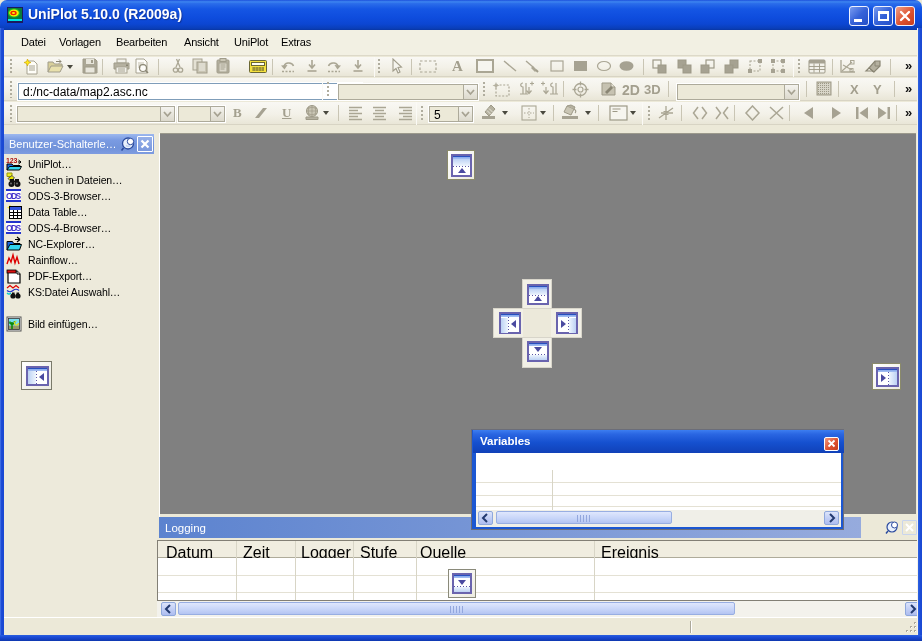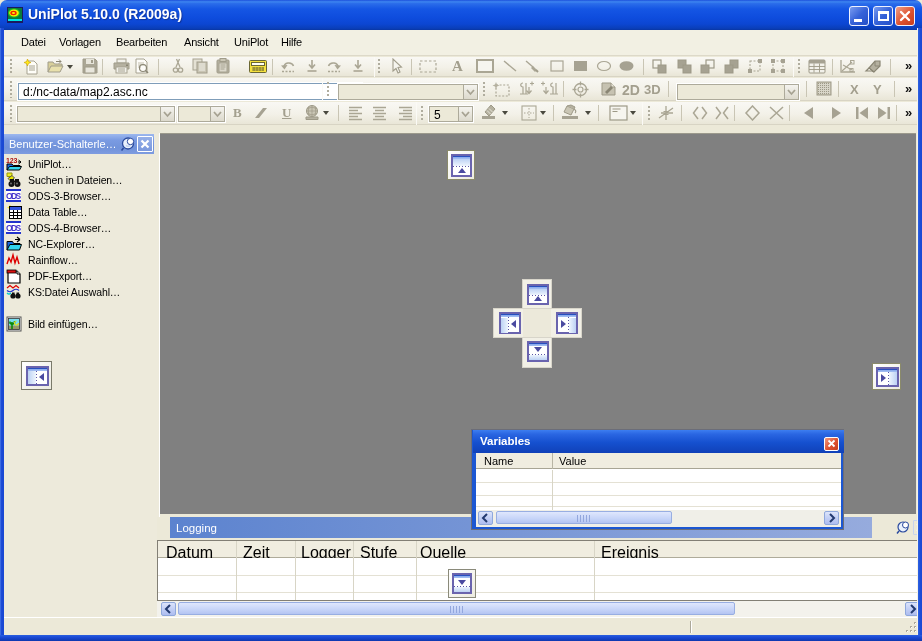--- a/index.html
+++ b/index.html
@@ -50,21 +50,21 @@
   background:linear-gradient(180deg,#9db8ee 0%,#7a9be2 30%,#7193da 70%,#7e9ce0 100%); }
 #lptitle .t { position:absolute; left:6px; top:4px; color:#fff; font-size:11px; }
 #lpsplit { position:absolute; left:154px; top:133px; width:6px; height:484px; background:#edeadb; border-right:1px solid #fff; }
 .pitem { position:absolute; left:3px; width:150px; height:16px; font-size:10.5px; letter-spacing:-0.1px; color:#000; overflow:hidden; white-space:nowrap; }
 .pitem svg { position:absolute; left:0; top:0; }
 .pitem .lbl { position:absolute; left:22px; top:2px; white-space:nowrap; }
 
 #wspace { position:absolute; left:160px; top:133px; width:756px; height:381px; background:#808080; border-top:1px solid #9b998c; }
 
 #logpanel { position:absolute; left:157px; top:517px; width:762px; height:100px; background:#ece9d8; }
-#logtitle { position:absolute; left:13px; top:0; width:702px; height:21px; background:linear-gradient(90deg,#5c83cf,#96abdd); }
+#logtitle { position:absolute; left:2px; top:0; width:702px; height:21px; background:linear-gradient(90deg,#5c83cf,#96abdd); }
 #logtitle .t { position:absolute; left:6px; top:5px; color:#fff; font-size:11.5px; }
 #logtable { position:absolute; left:0; top:23px; width:762px; height:61px; background:#fff; border:1px solid #827f75; }
 #loghdr { position:absolute; left:0; top:0; width:760px; height:17px; background:#f0ede0; border-bottom:1px solid #aeab9a; }
 #loghdr span { position:absolute; top:3px; font-size:16px; color:#000; }
 .hline { position:absolute; left:0; width:760px; height:1px; background:#e4e1d4; }
 .vline { position:absolute; top:0; width:1px; background:#d8d5c6; }
 
 .sbar { position:absolute; background:#f3f2ec; }
 .sbtn { position:absolute; width:15px; height:14px; border:1px solid #8fa8dc; border-radius:2px;
   background:linear-gradient(180deg,#dce4fb 0%,#c2cff5 50%,#aebdf0 100%); }
@@ -117,21 +117,21 @@
           <path d="M5 5 L13 13 M13 5 L5 13" stroke="#fff" stroke-width="2.4" stroke-linecap="round"></path>
         </svg>
  </div>
 </div>
 <div id="menubar">
  <span style="left:18px">Datei</span>
  <span style="left:56px">Vorlagen</span>
  <span style="left:113px">Bearbeiten</span>
  <span style="left:181px">Ansicht</span>
  <span style="left:231px">UniPlot</span>
- <span style="left:278px">Hilfe</span>
+ <span style="left:278px">Extras</span>
 </div>
 <div class="trow" id="row1">
  <div class="grip" style="left:7px;top:2px;height:16px"></div>
  <svg class="tico" style="left:20px;top:1px" width="16" height="17">
         <path d="M4 3 h7 l3 3 v10 h-10 z" fill="#fffef8" stroke="#a6a290"></path>
         <path d="M6 8h6M6 10h6M6 12h6" stroke="#a6a290"></path>
         <path d="M4.5 1 L5.5 3.5 L8 4.5 L5.5 5.5 L4.5 8 L3.5 5.5 L1 4.5 L3.5 3.5 Z" fill="#ffe81a" stroke="#caa000" stroke-width="0.6"></path>
       </svg>
  <svg class="tico" style="left:44px;top:2px" width="17" height="15">
         <path d="M1 13 V3 h5 l1.5 2 H15 v2" fill="#d8cf9a" stroke="#a09c8a"></path>
@@ -723,25 +723,20 @@
 <div id="varwin">
  <div id="vartitle">
   <span class="t">Variables</span>
  </div>
  <div id="varclose">
   <svg style="position:absolute;left:0;top:0" width="13" height="12">
           <path d="M3.5 2.5 L9.5 8.5 M9.5 2.5 L3.5 8.5" stroke="#fff" stroke-width="1.8"></path>
         </svg>
  </div>
  <div id="varbody">
-  <div id="varhdr">
-   <span style="left:8px">Name</span>
-   <span style="left:83px">Value</span>
-   <i class="vline" style="left:76px;height:16px;background:#b8b5a4"></i>
-  </div>
   <div style="position:absolute;left:0;top:17px;width:365px;height:40px;background:#fff">
    <i class="hline" style="top:12px;width:365px"></i>
    <i class="hline" style="top:25px;width:365px"></i>
    <i class="hline" style="top:36px;width:365px"></i>
    <i class="vline" style="left:76px;height:40px"></i>
   </div>
   <div class="sbar" style="left:0;top:57px;width:365px;height:17px;background:#f0efe8">
    <div class="sbtn" style="left:2px;top:1px">
             <svg class="a" width="13" height="12" style="left:0;top:0">
               <path d="M8 2 L4 6 L8 10" fill="none" stroke="#223a70" stroke-width="2"></path>

